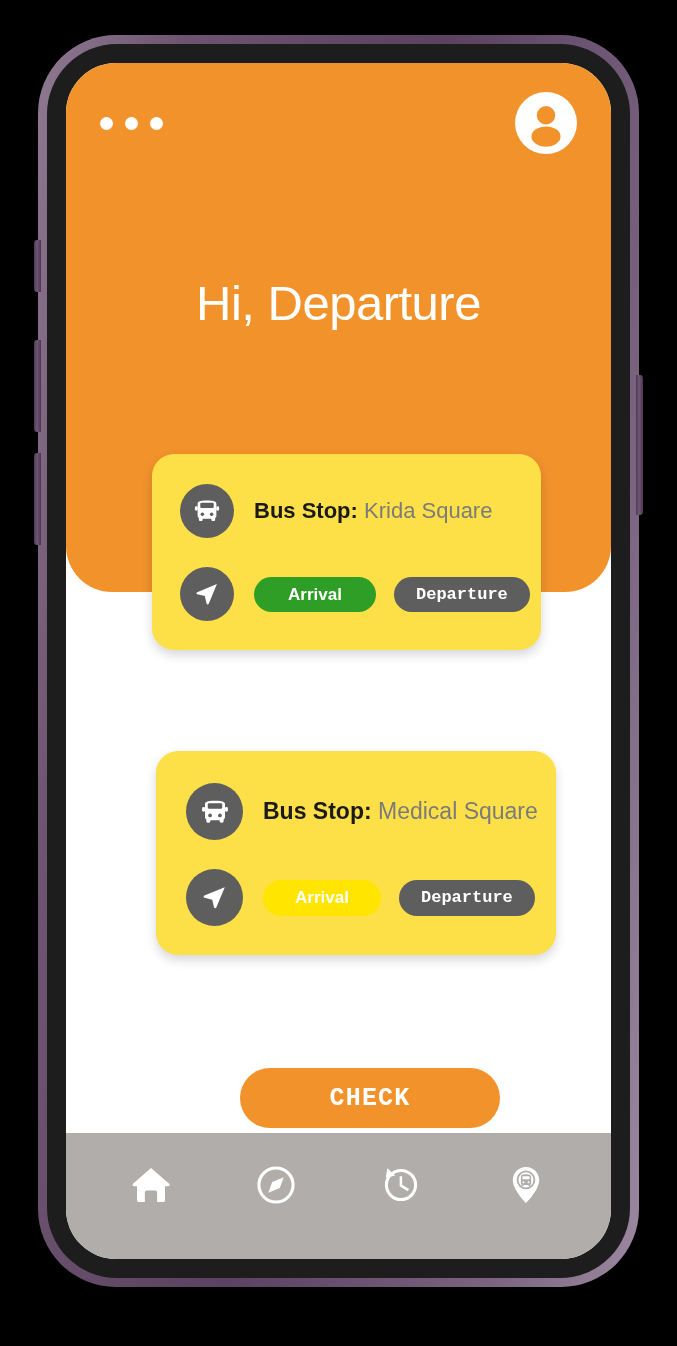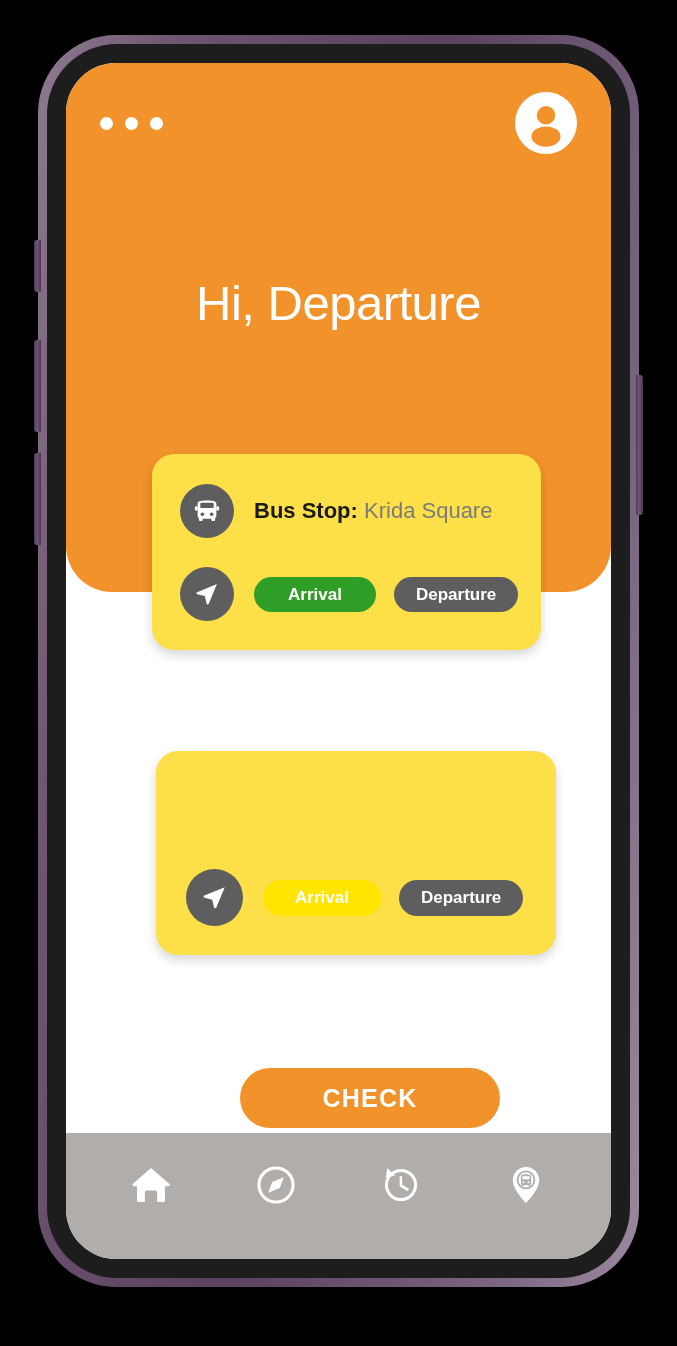--- a/index.html
+++ b/index.html
@@ -175,39 +175,39 @@
     height: 35px;
     line-height: 35px;
     cursor: pointer;
     font-family: "Liberation Sans", sans-serif;
     white-space: nowrap;
     text-align: center;
     box-sizing: border-box;
   }
   .pill.arrival-green  { background: #2E9E26; margin-left: 20px; min-width: 122px; }
   .pill.arrival-yellow { background: #FFE500; margin-left: 20px; min-width: 118px; }
-  .pill.departure      { background: #5e5e5e; margin-left: 18px; min-width: 119px; }
+  .pill.departure      { background: #5e5e5e; margin-left: 18px; min-width: 119px; font-family: Liberation Mono, monospace; }
   #card-2 .pill { font-size: 17px; height: 36px; line-height: 36px; }
 
   
   #check-btn {
     position: absolute;
     left: 174px;
     top: 1005px;
     width: 260px;
     height: 60px;
     border: none;
     border-radius: 999px;
     background: #F2922B;
     color: #ffffff;
     font-size: 25px;
     font-weight: bold;
     letter-spacing: 1.2px;
     cursor: pointer;
-    font-family: Liberation Sans, sans-serif;
+    font-family: Liberation Mono, monospace;
   }
 
   
   #bottom-nav {
     position: absolute;
     left: 0;
     bottom: 0;
     width: 100%;
     height: 126px;
     background: #B0ADAA;
@@ -277,20 +277,36 @@
           <svg width="28" height="28" viewBox="0 0 24 24" fill="#ffffff">
             <path d="M20.5 3.5 3.6 10.4c-.9.4-.8 1.7.2 1.9l6.3 1.5 1.5 6.3c.2 1 1.5 1.1 1.9.2L20.5 3.5z"></path>
           </svg>
         </span>
         <button class="pill arrival-green">Arrival</button>
         <button class="pill departure">Departure</button>
       </div>
     </div>
 
     <div class="stop-card" id="card-2">
+      <div class="card-row row-title">
+        <span class="circle-icon">
+          <svg width="32" height="32" viewBox="0 0 24 24" fill="#ffffff">
+            <path d="M4.5 6.2c0-1.7 1.3-2.7 7.5-2.7s7.5 1 7.5 2.7v9.6c0 .8-.4 1.4-1 1.8v1.3c0 .6-.5 1.1-1.1 1.1h-.8c-.6 0-1.1-.5-1.1-1.1v-.8H8.5v.8c0 .6-.5 1.1-1.1 1.1h-.8c-.6 0-1.1-.5-1.1-1.1v-1.3c-.6-.4-1-1-1-1.8V6.2z"></path>
+            <rect x="6.6" y="5.4" width="10.8" height="4.2" rx="1" fill="#5e5e5e"></rect>
+            <circle cx="8.3" cy="14.6" r="1.4" fill="#5e5e5e"></circle>
+            <circle cx="15.7" cy="14.6" r="1.4" fill="#5e5e5e"></circle>
+            <rect x="2.3" y="8.2" width="2.3" height="3.6" rx="1.1"></rect>
+            <rect x="19.4" y="8.2" width="2.3" height="3.6" rx="1.1"></rect>
+          </svg>
+        </span>
+        <span class="stop-label">
+          <span class="lbl">Bus Stop:</span>
+          <span class="val">Medical Square</span>
+        </span>
+      </div>
       <div class="card-row row-actions">
         <span class="circle-icon">
           <svg width="29" height="29" viewBox="0 0 24 24" fill="#ffffff">
             <path d="M20.5 3.5 3.6 10.4c-.9.4-.8 1.7.2 1.9l6.3 1.5 1.5 6.3c.2 1 1.5 1.1 1.9.2L20.5 3.5z"></path>
           </svg>
         </span>
         <button class="pill arrival-yellow">Arrival</button>
         <button class="pill departure">Departure</button>
       </div>
     </div>

